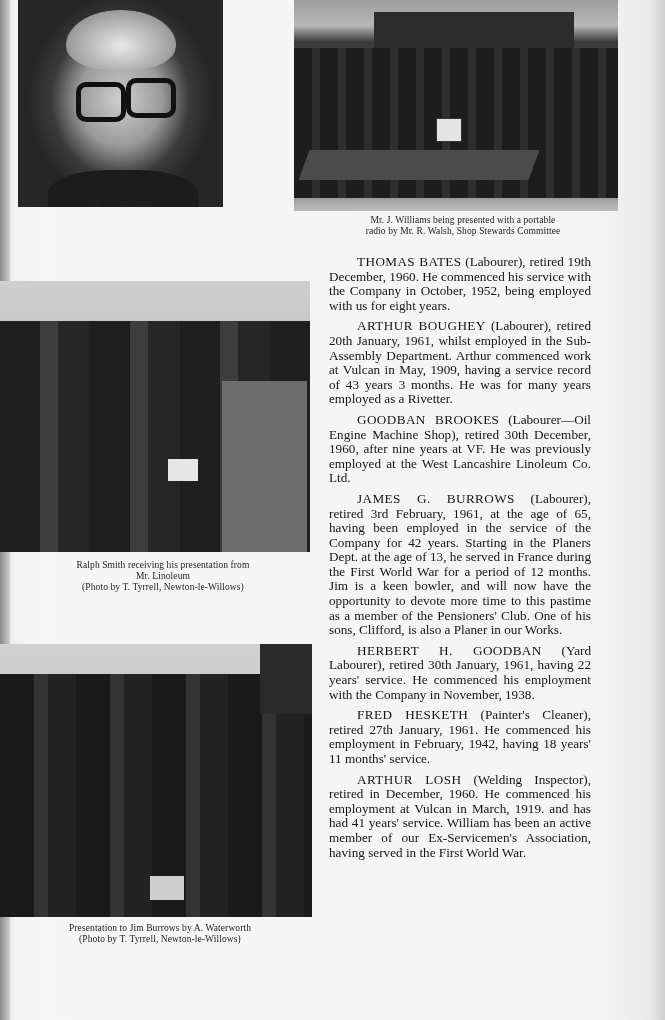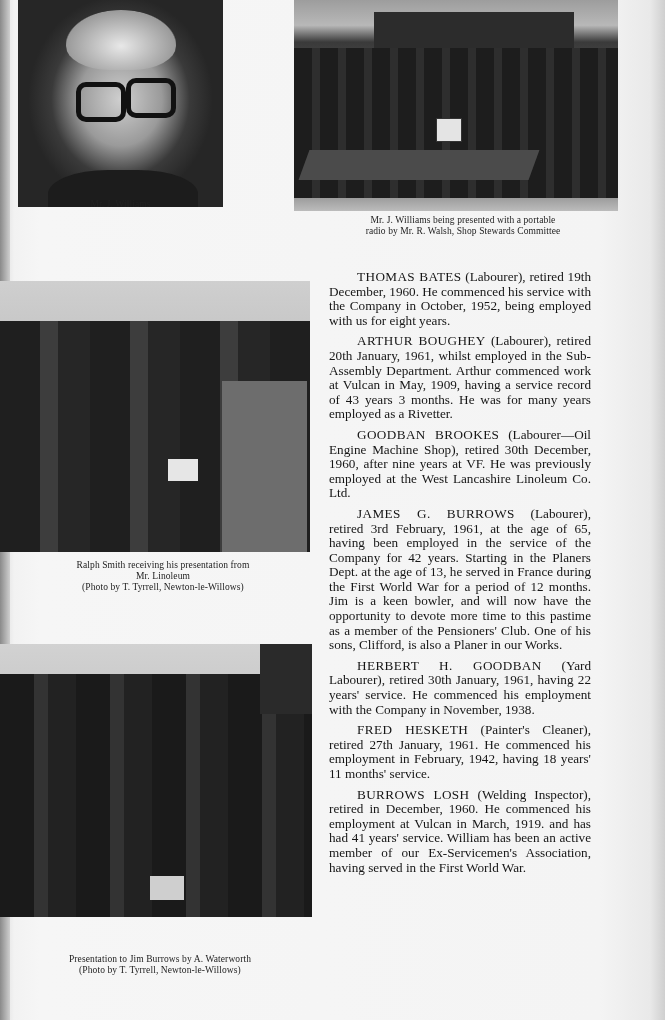--- a/index.html
+++ b/index.html
@@ -16,21 +16,21 @@
     .photo {
       position: absolute; overflow: hidden;
       background: #2b2b2b;
     }
     .caption {
       position: absolute; text-align: center;
       font-size: 9.5px; line-height: 11px; color: #222;
       letter-spacing: 0.1px;
     }
     .article {
-      position: absolute; left: 329px; top: 270px; width: 262px;
+      position: absolute; left: 329px; top: 255px; width: 262px;
       font-size: 13.2px; line-height: 14.6px; text-align: justify;
       color: #151515;
     }
     .entry { margin: 0 0 6px 0; text-indent: 28px; }
     .name { letter-spacing: 0.4px; }
 
     
     #p1 { left: 18px; top: 0px; width: 205px; height: 207px;
       background: radial-gradient(ellipse 45% 50% at 50% 48%, #cfcfcf 0%, #9a9a9a 45%, #3a3a3a 75%, #262626 100%); }
     #p1 .hair { position:absolute; left:48px; top:10px; width:110px; height:60px; border-radius:50% 50% 40% 40%;
@@ -99,26 +99,26 @@
   <div>Ralph Smith receiving his presentation from</div>
   <div>Mr. Linoleum</div>
   <div>(Photo by T. Tyrrell, Newton-le-Willows)</div>
 </div>
 
 <div class="photo" id="p4">
   <div class="people"></div>
   <div class="door"></div>
   <div class="gift"></div>
 </div>
-<div class="caption" style="left:14px; top:923px; width:292px;margin-top:31px;">
+<div class="caption" style="left:14px; top:923px; width:292px;">
   <div>Presentation to Jim Burrows by A. Waterworth</div>
   <div>(Photo by T. Tyrrell, Newton-le-Willows)</div>
 </div>
 
 <div class="article">
   <p class="entry"><span class="name">THOMAS BATES</span><span> (Labourer), retired 19th December, 1960. He commenced his service with the Company in October, 1952, being employed with us for eight years.</span></p>
   <p class="entry"><span class="name">ARTHUR BOUGHEY</span><span> (Labourer), retired 20th January, 1961, whilst employed in the Sub-Assembly Department. Arthur commenced work at Vulcan in May, 1909, having a service record of 43 years 3 months. He was for many years employed as a Rivetter.</span></p>
   <p class="entry"><span class="name">GOODBAN BROOKES</span><span> (Labourer—Oil Engine Machine Shop), retired 30th December, 1960, after nine years at VF. He was previously employed at the West Lancashire Linoleum Co. Ltd.</span></p>
   <p class="entry"><span class="name">JAMES G. BURROWS</span><span> (Labourer), retired 3rd February, 1961, at the age of 65, having been employed in the service of the Company for 42 years. Starting in the Planers Dept. at the age of 13, he served in France during the First World War for a period of 12 months. Jim is a keen bowler, and will now have the opportunity to devote more time to this pastime as a member of the Pensioners' Club. One of his sons, Clifford, is also a Planer in our Works.</span></p>
   <p class="entry"><span class="name">HERBERT H. GOODBAN</span><span> (Yard Labourer), retired 30th January, 1961, having 22 years' service. He commenced his employment with the Company in November, 1938.</span></p>
   <p class="entry"><span class="name">FRED HESKETH</span><span> (Painter's Cleaner), retired 27th January, 1961. He commenced his employment in February, 1942, having 18 years' 11 months' service.</span></p>
-  <p class="entry"><span class="name">BURROWS LOSH</span><span> (Welding Inspector), retired in December, 1960. He commenced his employment at Vulcan in March, 1919. and has had 41 years' service. William has been an active member of our Ex-Servicemen's Association, having served in the First World War.</span></p>
+  <p class="entry"><span class="name">ARTHUR LOSH</span><span> (Welding Inspector), retired in December, 1960. He commenced his employment at Vulcan in March, 1919. and has had 41 years' service. William has been an active member of our Ex-Servicemen's Association, having served in the First World War.</span></p>
 </div>
 
 </body></html>

